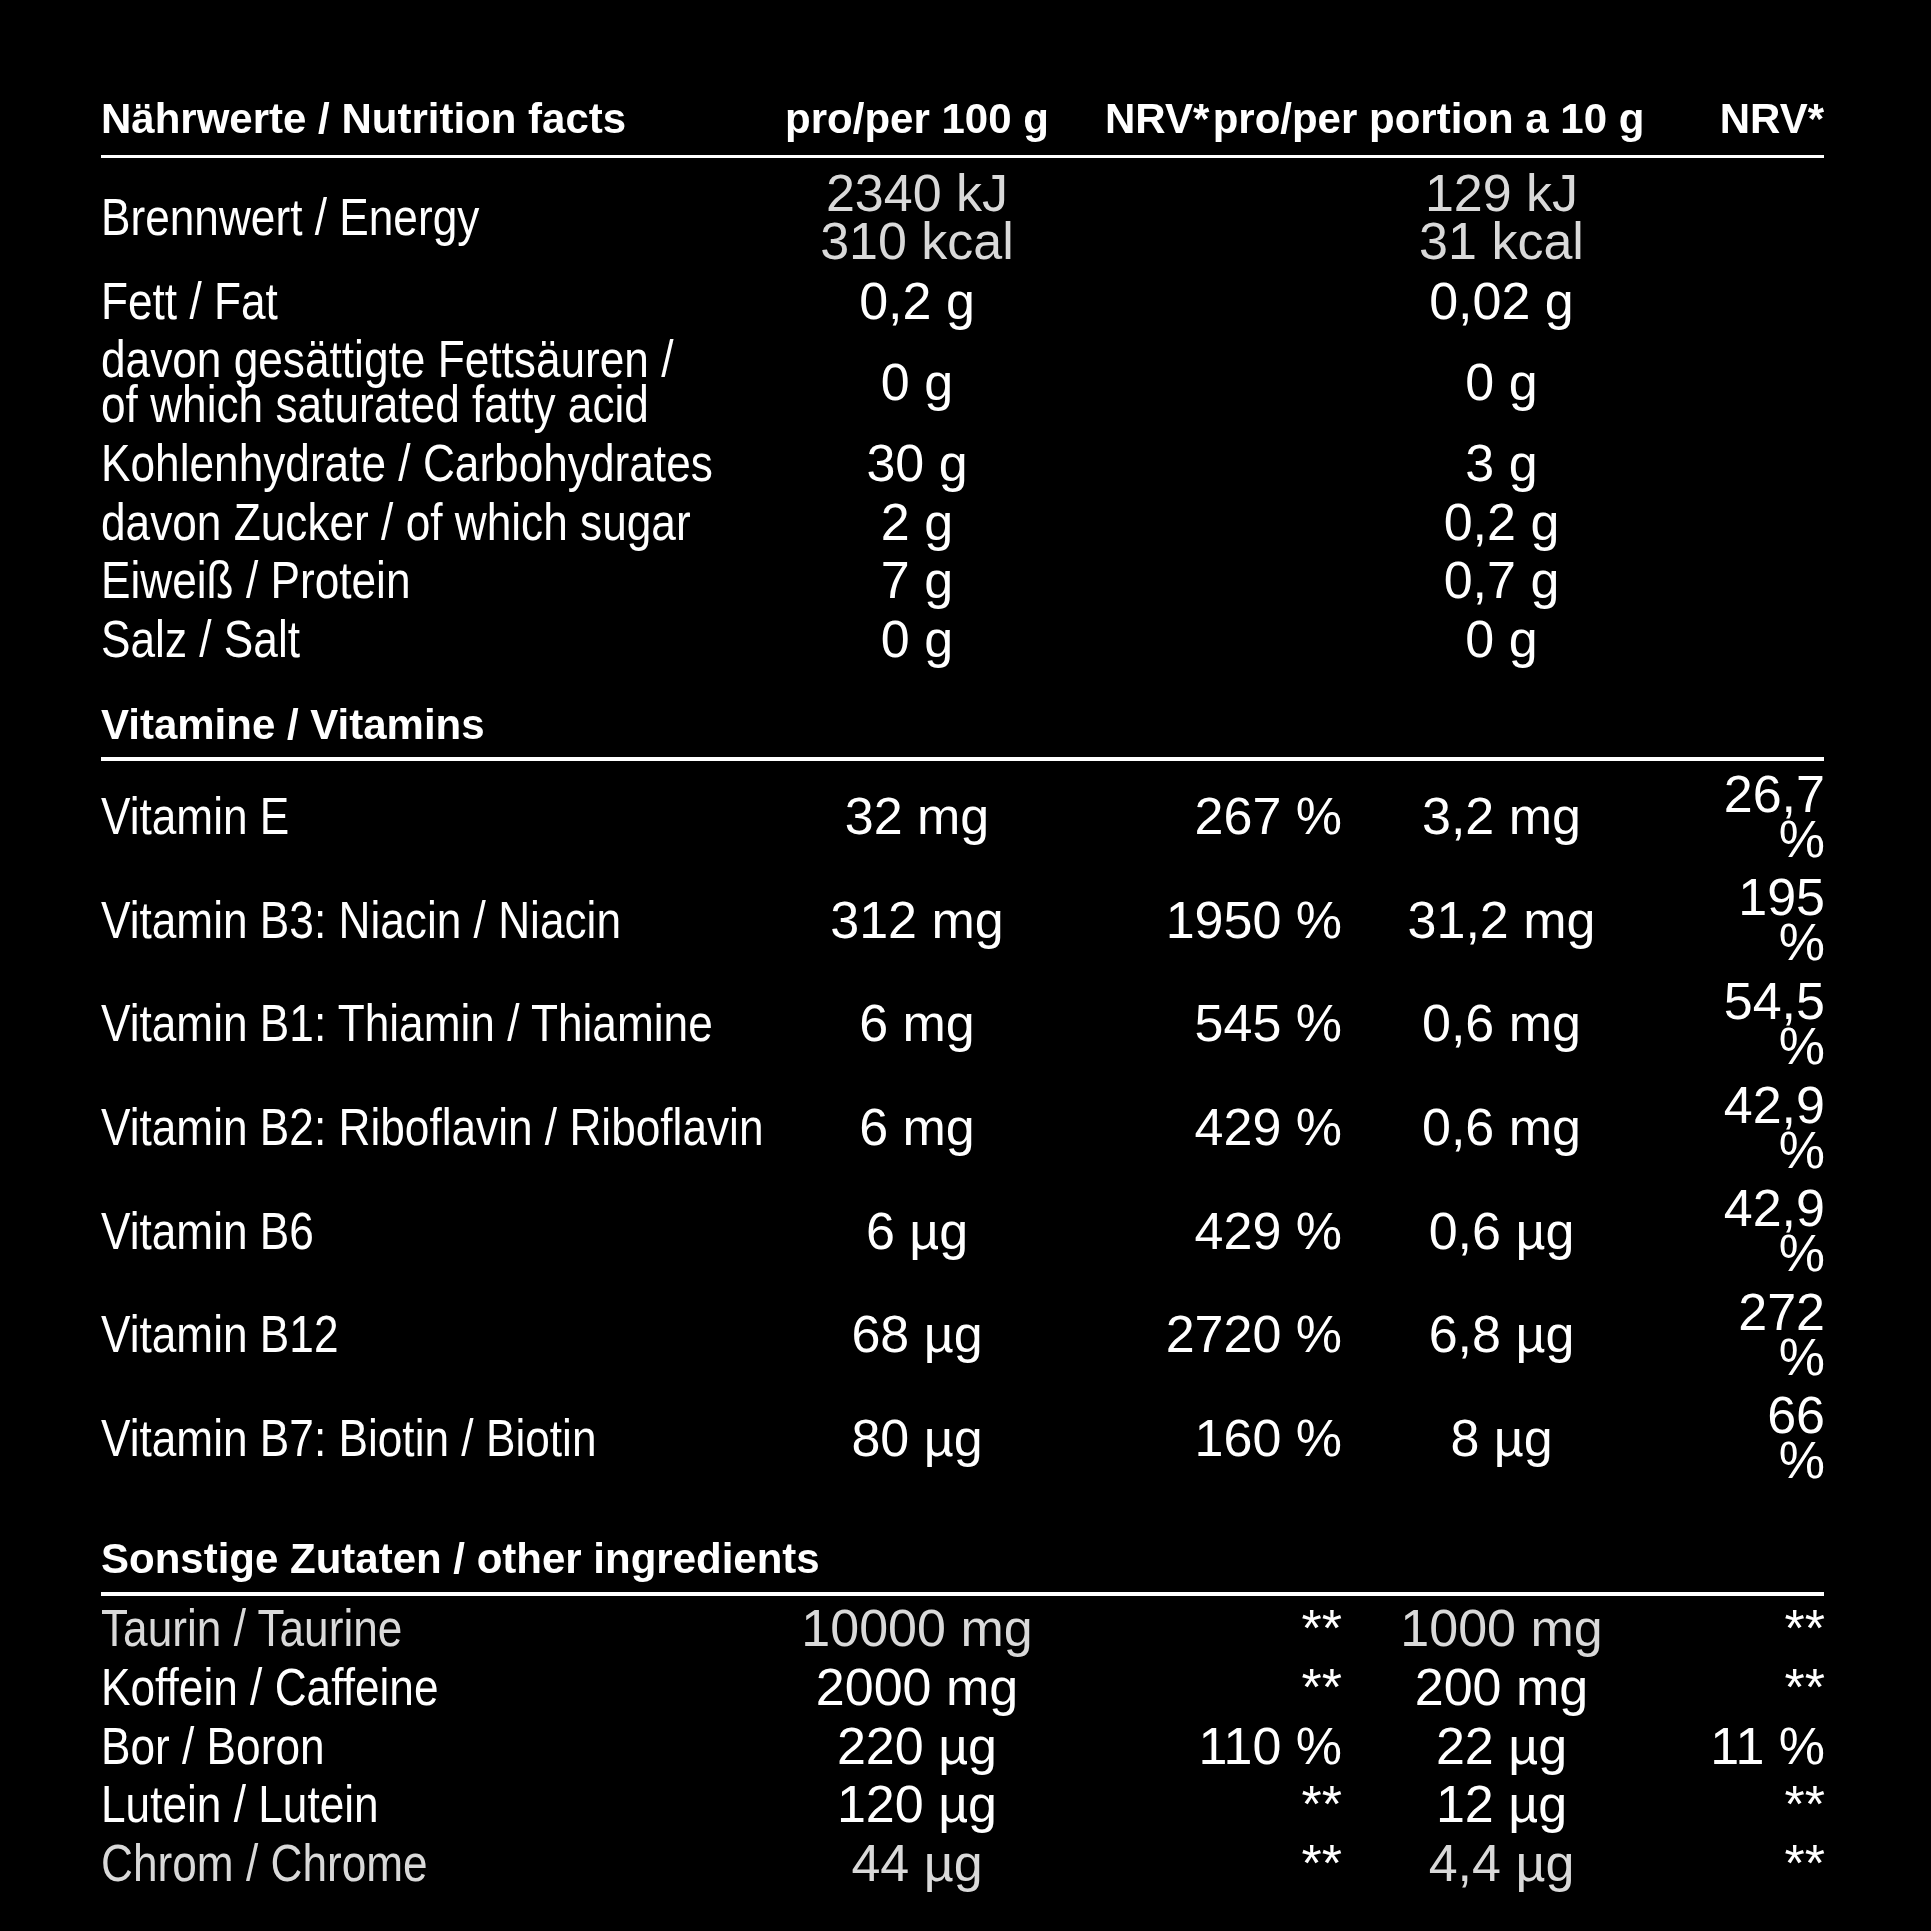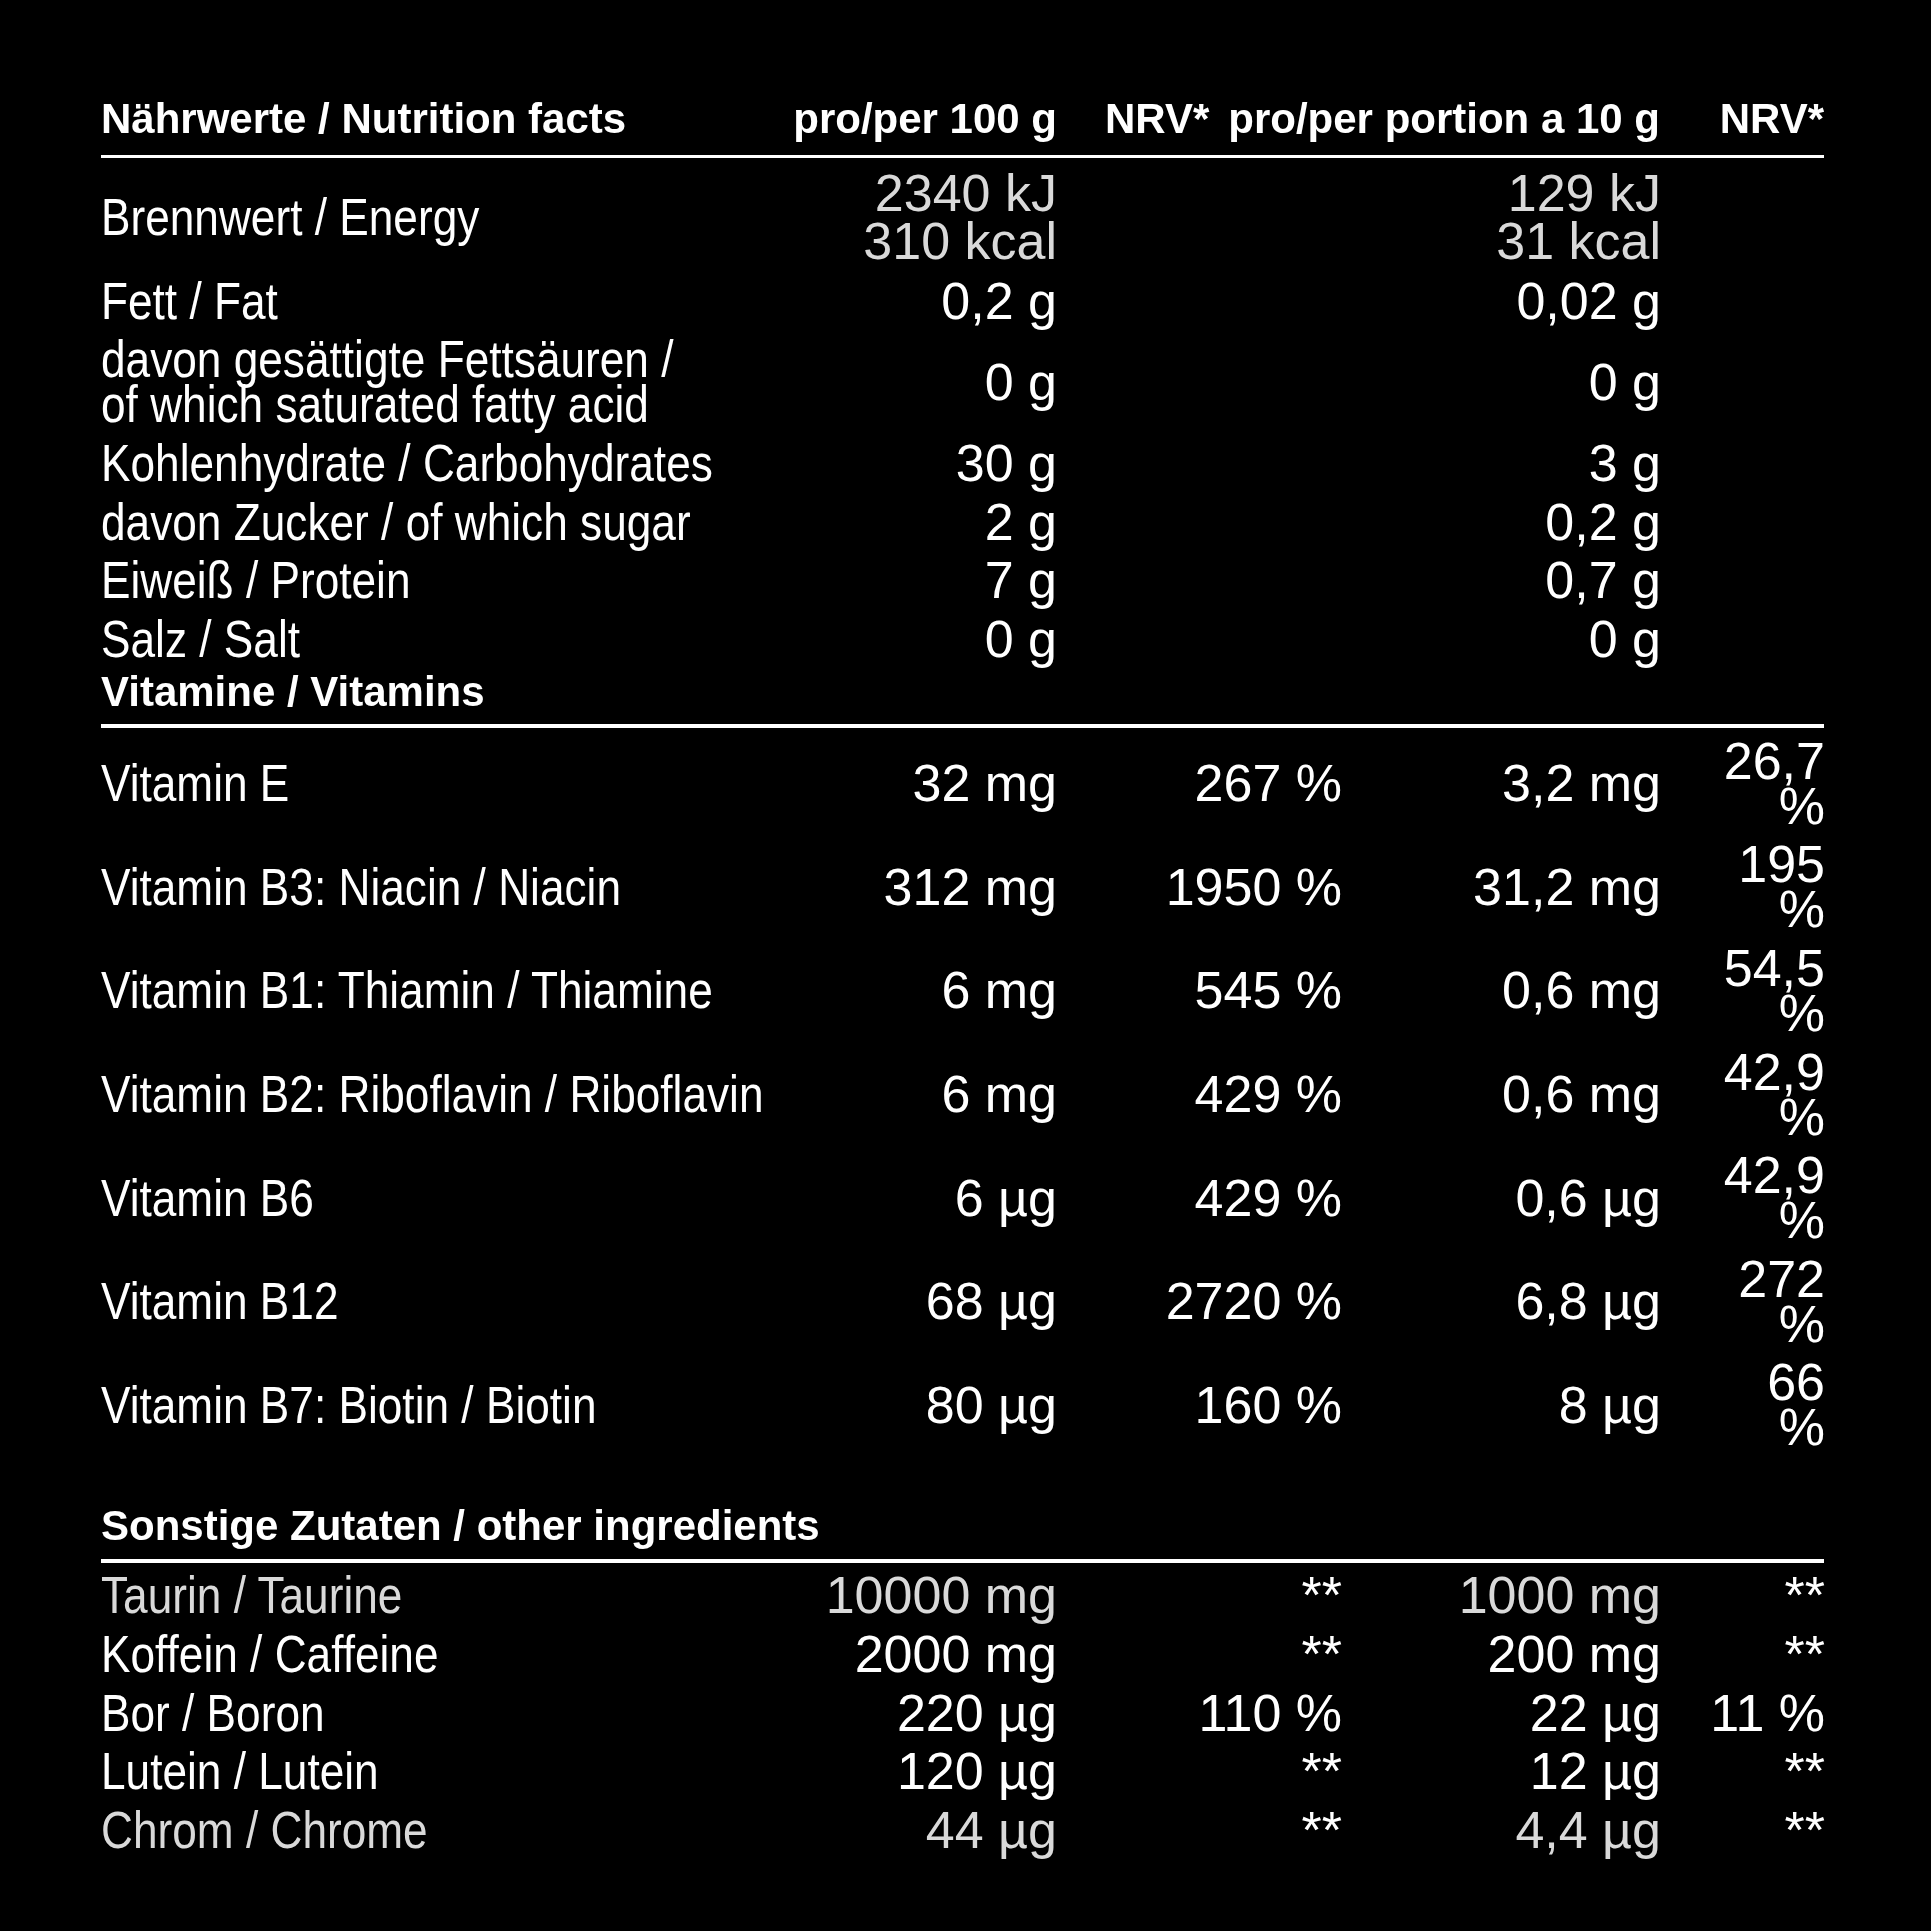--- a/index.html
+++ b/index.html
@@ -10,29 +10,29 @@
     color:#fff;
     font-family:"Liberation Sans", sans-serif;
     overflow:hidden;
   }
   .table{position:absolute;left:101px;top:95px;width:1723px;}
   .grid{display:grid;grid-template-columns:676px 280px 285px 319px 164px;align-items:center;}
   .grid.header-row{grid-template-columns:676px 280px 140px 463px 164px;font-weight:bold;font-size:42px;padding-bottom:11.6px;}
   .row{font-size:52px;padding:6.8px 0;line-height:45px;}
   .row.top{align-items:start;}
   .cell{min-height:1px;}
-  .v1,.v2{text-align:right;}
+  .v1,.v2{text-align:center;}
   .n1,.n2{padding-left:48px;text-align:right;}
   .rule{height:3.9px;background:#fff;}
   .cond{transform:scaleX(0.85);transform-origin:left center;white-space:nowrap;}
   .line{line-height:45px;}
   .label .indent{margin-left:217px;}
   .energy .line{line-height:48px;}
   .section-title{font-weight:bold;font-size:42px;line-height:46px;}
-  .section{}
+  .section{margin-top:33px;}
   .section .rule{margin-top:9.7px;}
   .header-rule{margin-top:0;}
   .rows{margin-top:3.9px;}
   .dim{color:#d9d9d9;filter:blur(0.5px);}
 </style>
 </head>
 <body>
 
 <div class="sheet">
   <div class="table">

